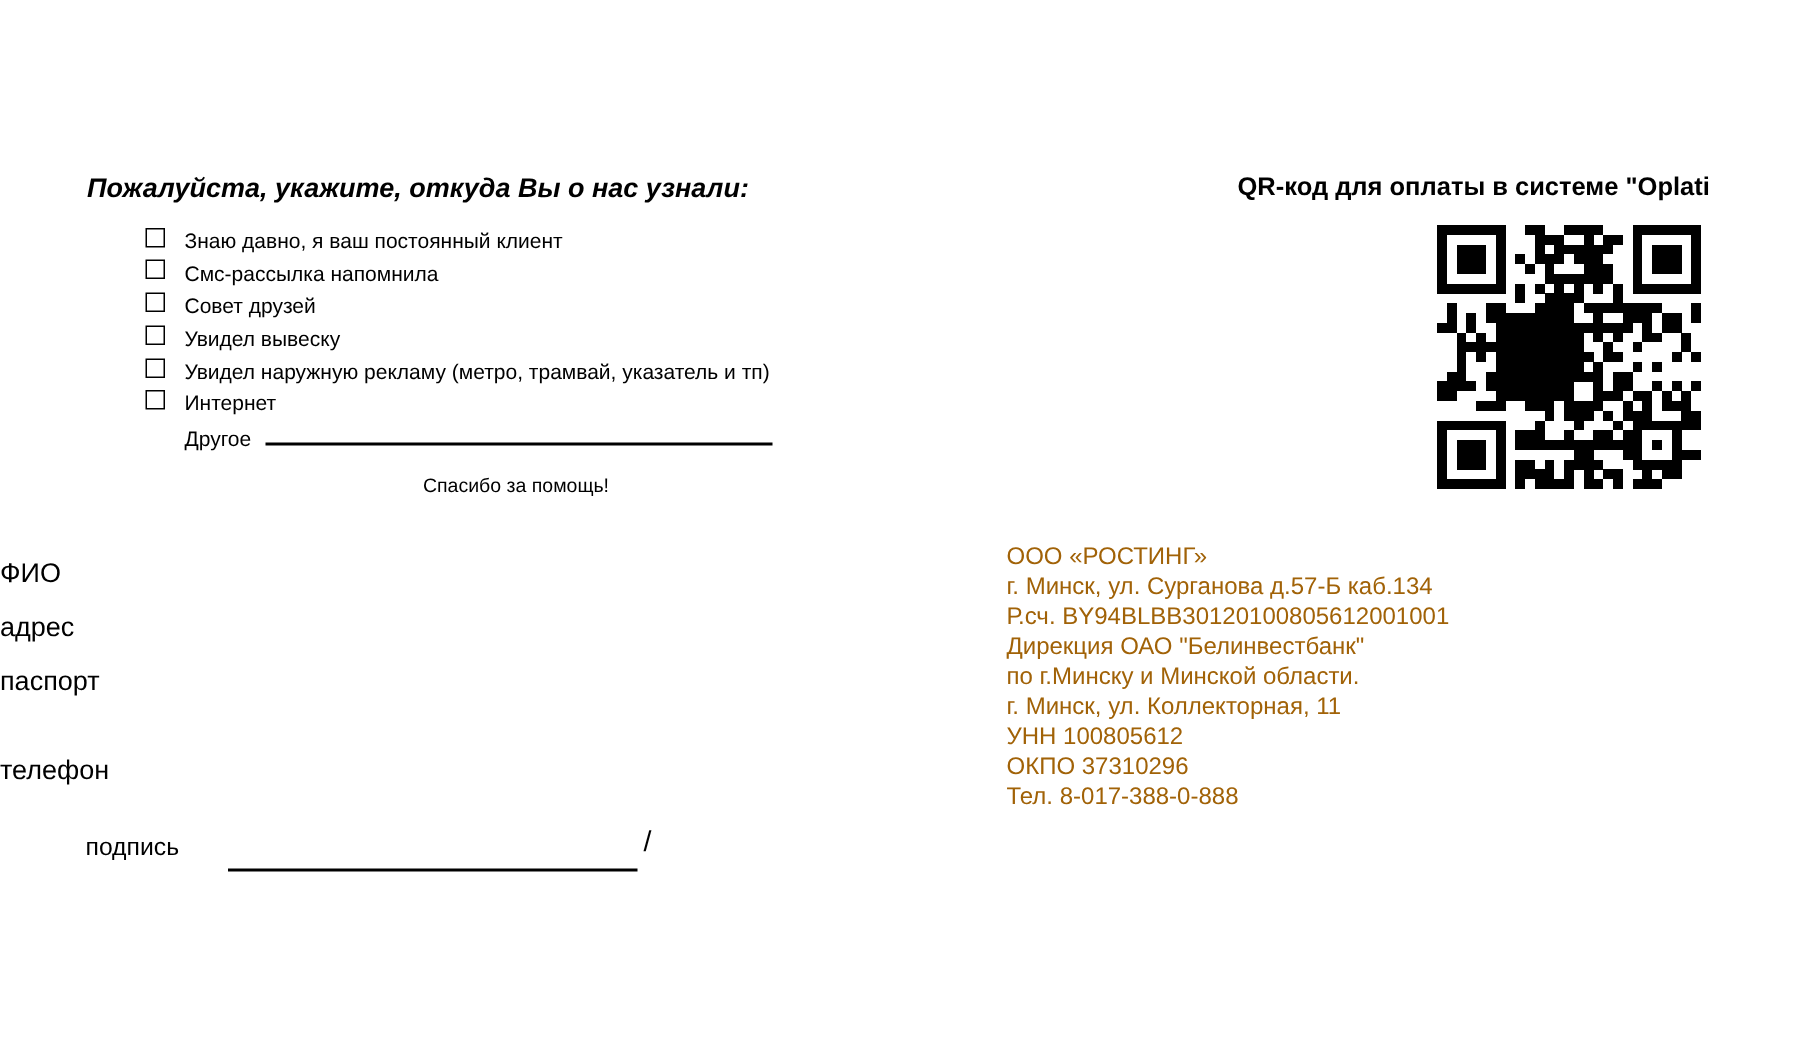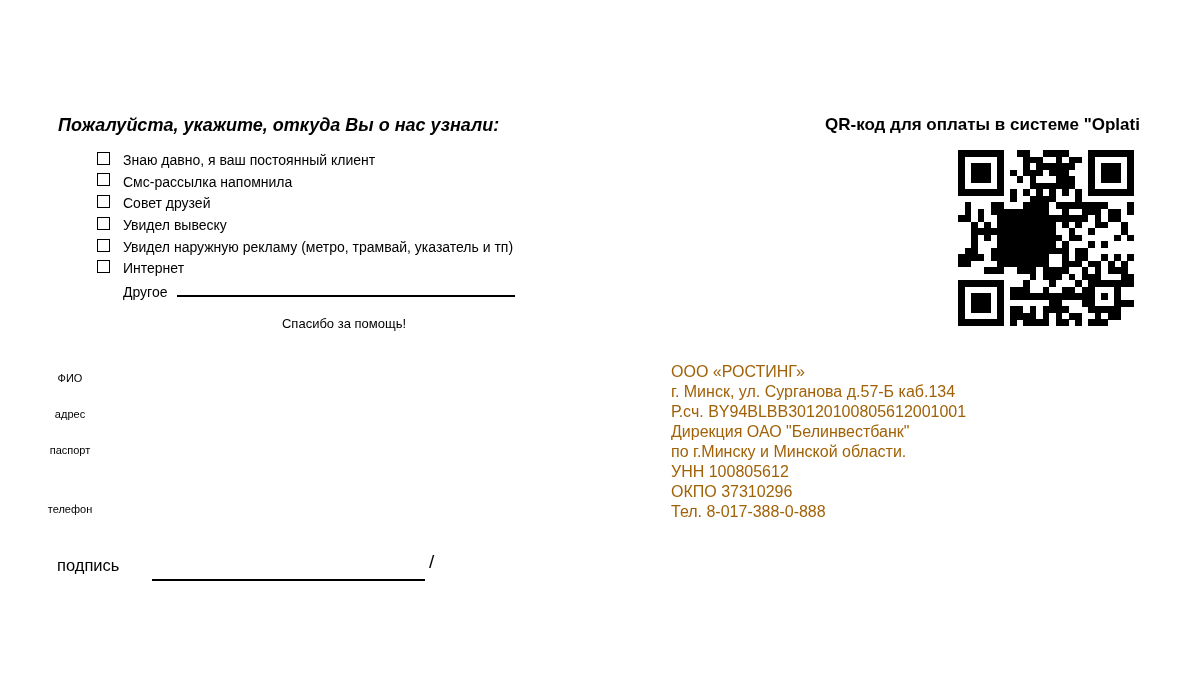--- a/index.html
+++ b/index.html
@@ -20,21 +20,21 @@
     box-sizing:content-box;
   }
   .cb.hidden{visibility:hidden;}
   .opt-label{vertical-align:middle;}
   .write-line{
     display:inline-block;width:338px;height:15px;margin-left:6px;
     border-bottom:2px solid #000;vertical-align:baseline;
   }
   .thanks{left:344px;top:316px;transform:translateX(-50%);font-size:13px;font-weight:normal;white-space:nowrap;}
 
-  .field-label{left:0;width:140px;text-align:center;font-size:11px;white-space:nowrap;}
+  .field-label{left:0;width:140px;text-align:left;font-size:18px;white-space:nowrap;}
   .signature-label{left:57px;top:556px;font-size:16.5px;text-align:center;}
   .signature-line{left:152px;top:579px;width:273px;height:0;border-top:2px solid #000;}
   .signature-slash{left:429px;top:551px;font-size:19px;}
 
   .company-block{left:671px;top:362px;font-size:16px;line-height:20px;color:#a16207;}
   .company-line{white-space:nowrap;}
 
   .qr-box{left:958px;top:150px;width:176px;height:176px;}
   .qr-box svg{display:block;}
 </style>
@@ -87,20 +87,21 @@
 <div class="abs signature-label">подпись</div>
 <div class="abs signature-line"></div>
 <div class="abs signature-slash">/</div>
 
 <div class="abs company-block">
     <div class="company-line">ООО «РОСТИНГ»</div>
     <div class="company-line">г. Минск, ул. Сурганова д.57-Б каб.134</div>
     <div class="company-line">Р.сч. BY94BLBB30120100805612001001</div>
     <div class="company-line">Дирекция ОАО "Белинвестбанк"</div>
     <div class="company-line">по г.Минску и Минской области.</div>
+    <div class="company-line">г. Минск, ул. Коллекторная, 11</div>
     <div class="company-line">УНН 100805612</div>
     <div class="company-line">ОКПО 37310296</div>
     <div class="company-line">Тел. 8-017-388-0-888</div>
   </div>
 
 <div class="abs qr-box">
   <svg id="qr-svg" width="176" height="176" viewBox="0 0 176 176" shape-rendering="crispEdges" aria-hidden="true">
       <rect x="0.00" y="0.00" width="6.57" height="6.57" fill="#000000"></rect>
       <rect x="6.52" y="0.00" width="6.57" height="6.57" fill="#000000"></rect>
       <rect x="13.04" y="0.00" width="6.57" height="6.57" fill="#000000"></rect>

